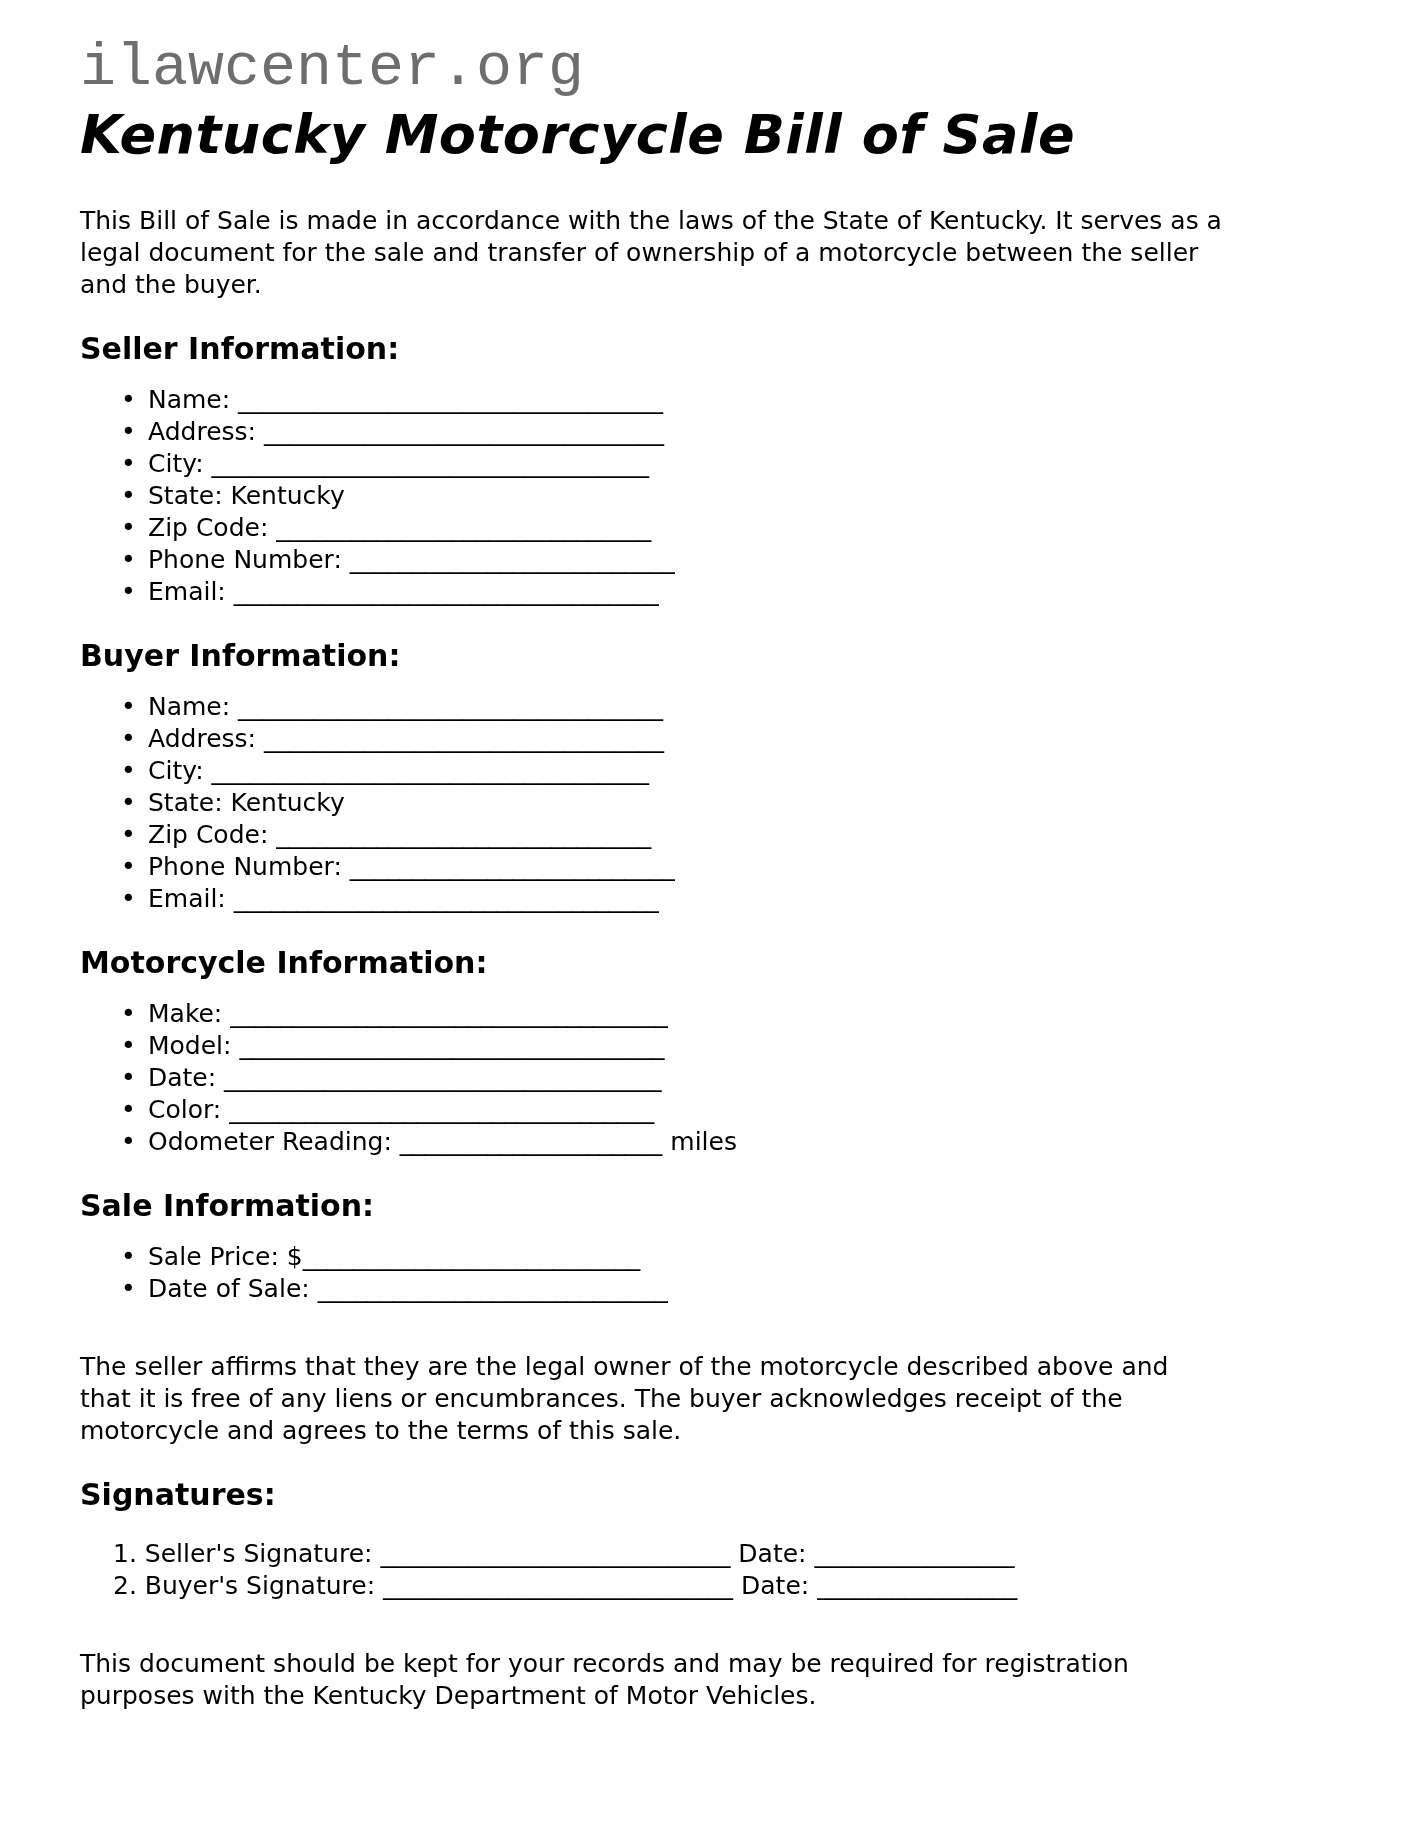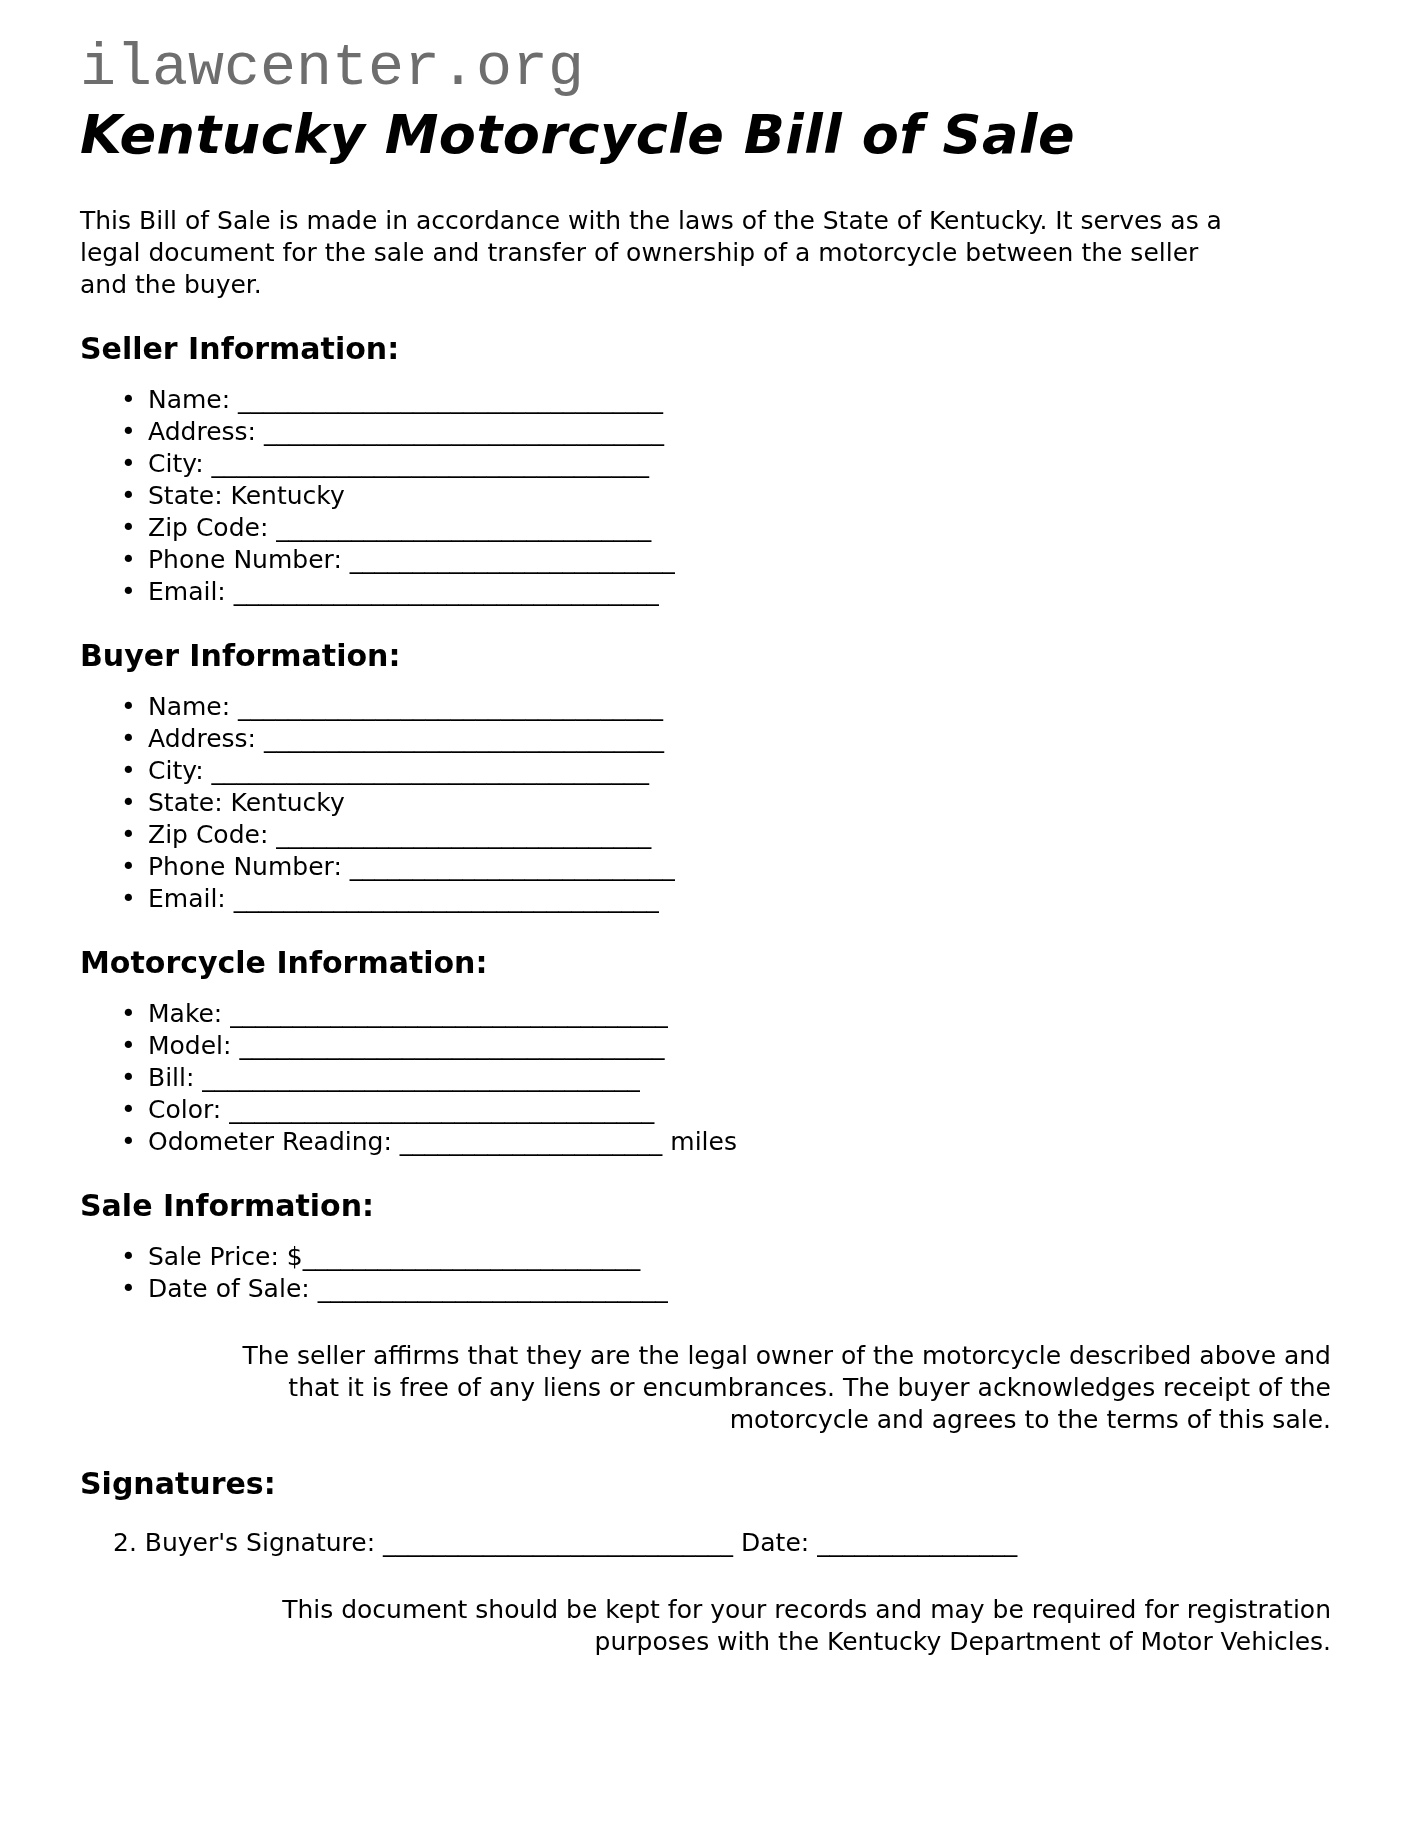--- a/index.html
+++ b/index.html
@@ -33,21 +33,21 @@
     line-height: 65px;
     font-weight: bold;
     letter-spacing: 0.5px;
     font-style: italic;
   }
   .para {
     margin-top: 38px;
     line-height: 32px;
     white-space: pre-line;
   }
-  .para.mid { margin-top: 35px; text-align: right; }
+  .para.mid { margin-top: 46px; }
   h2.sec-heading {
     margin: 29px 0 0 0;
     font-size: 30px;
     line-height: 38px;
     font-weight: bold;
   }
   ul.fields {
     list-style: none;
     margin: 16px 0 0 0;
     padding: 0 0 0 68px;
@@ -104,36 +104,37 @@
     <li>State: Kentucky</li>
     <li>Zip Code: ______________________________</li>
     <li>Phone Number: __________________________</li>
     <li>Email: __________________________________</li>
   </ul>
 
   <h2 class="sec-heading">Motorcycle Information:</h2>
   <ul class="fields">
     <li>Make: ___________________________________</li>
     <li>Model: __________________________________</li>
-    <li>Bill: ___________________________________</li>
+    <li>Date: ___________________________________</li>
     <li>Color: __________________________________</li>
     <li>Odometer Reading: _____________________ miles</li>
   </ul>
 
   <h2 class="sec-heading">Sale Information:</h2>
   <ul class="fields">
     <li>Sale Price: $___________________________</li>
     <li>Date of Sale: ____________________________</li>
   </ul>
 
   <div class="para mid">The seller affirms that they are the legal owner of the motorcycle described above and
 that it is free of any liens or encumbrances. The buyer acknowledges receipt of the
 motorcycle and agrees to the terms of this sale.</div>
 
   <h2 class="sec-heading">Signatures:</h2>
   <div class="sig-list">
+    <div class="sig-row">1. Seller's Signature: ____________________________ Date: ________________</div>
     <div class="sig-row">2. Buyer's Signature: ____________________________ Date: ________________</div>
   </div>
 
   <div class="para mid">This document should be kept for your records and may be required for registration
 purposes with the Kentucky Department of Motor Vehicles.</div>
 
 </div>
 
 </body></html>

